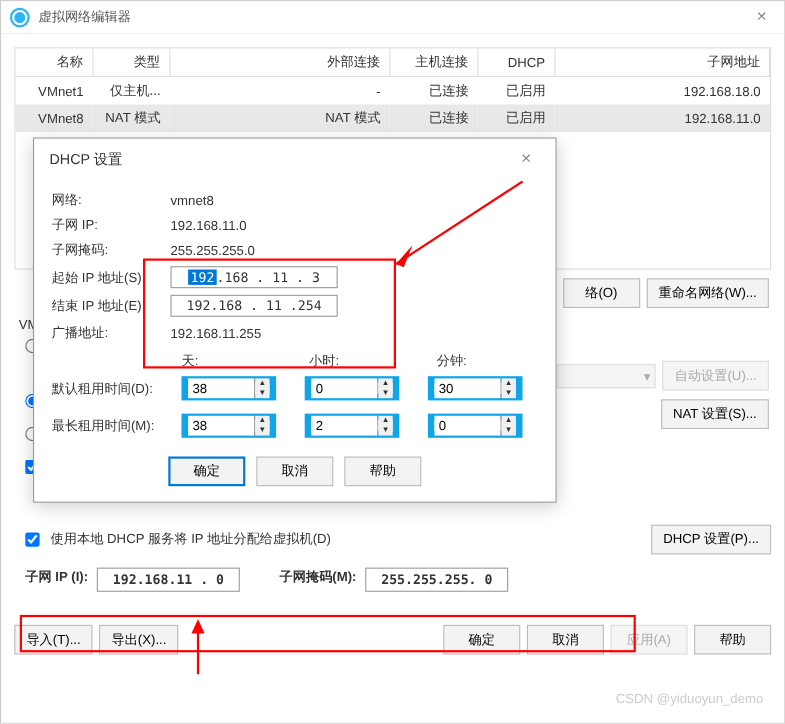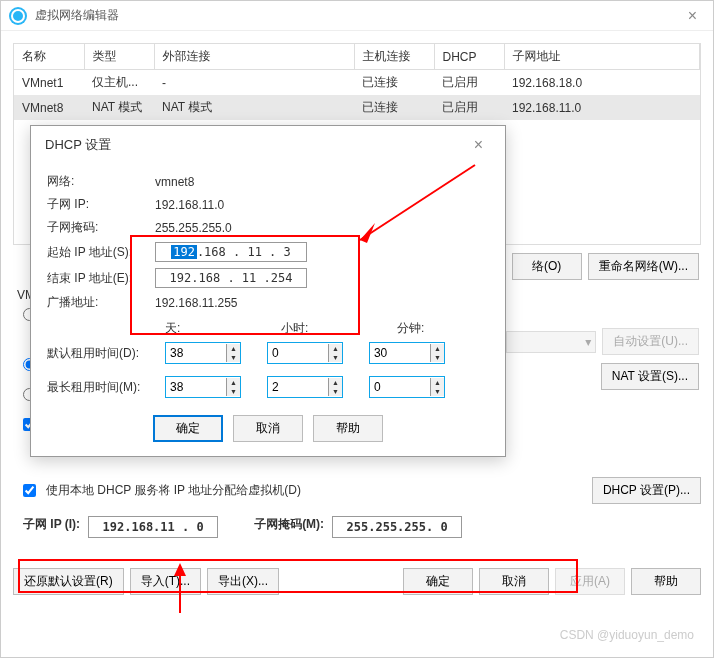--- a/index.html
+++ b/index.html
@@ -11,21 +11,21 @@
     .titlebar-icon { width: 18px; height: 18px; border-radius: 50%; background: #29b6f6; margin-right: 8px; display: flex; align-items: center; justify-content: center; }
     .titlebar-icon::before { content: ""; width: 10px; height: 10px; border: 2px solid #fff; border-radius: 50%; }
     .titlebar-title { flex: 1; color: #555; }
     .close-x { font-size: 16px; color: #888; cursor: pointer; padding: 0 8px; }
     
     .content { padding: 12px; }
     .inner-border { border: 1px solid #ddd; padding: 0; }
     
     
     .net-table { width: 100%; border-collapse: collapse; }
-    .net-table th, .net-table td { text-align: left; padding: 4px 8px; font-weight: normal; font-size: 12px; }
+    .net-table th, .net-table td { text-align: right; padding: 4px 8px; font-weight: normal; font-size: 12px; }
     .net-table thead tr { border-bottom: 1px solid #ddd; }
     .net-table th { border-right: 1px solid #ddd; }
     .net-table tbody tr.selected { background: #e8e8e8; }
     .table-area { height: 200px; }
     
     
     .btn { background: #f3f3f3; border: 1px solid #bbb; padding: 4px 10px; font-size: 12px; cursor: pointer; min-width: 70px; }
     .btn.primary { border: 2px solid #0078d7; padding: 3px 14px; }
     .btn-disabled { background: #f5f5f5; color: #aaa; border-color: #ddd; }
     
@@ -42,21 +42,21 @@
     .dlg-row { display: flex; align-items: center; padding: 3px 0; }
     .dlg-label { width: 108px; }
     .dlg-value { color: #333; }
     
     .ip-input { border: 1px solid #999; padding: 2px 6px; width: 152px; text-align: center; font-family: monospace; font-size: 12px; }
     .ip-input .sel { background: #0078d7; color: #fff; padding: 0 2px; }
     
     .time-row { display: flex; align-items: center; gap: 0; padding: 3px 0; }
     .time-head { display: flex; padding-bottom: 2px; }
     .time-head span { text-align: left; }
-    .spin { display: flex; align-items: center; border: 1px solid #0ea5e9; height: 22px; }
+    .spin { display: flex; align-items: center; border: 6px solid #0ea5e9; height: 22px; }
     .spin input { border: none; width: 60px; padding: 2px 4px; font-size: 12px; }
     .spin-btns { display: flex; flex-direction: column; border-left: 1px solid #999; }
     .spin-btns span { font-size: 7px; line-height: 9px; padding: 0 3px; cursor: pointer; background: #f0f0f0; }
     
     .dlg-buttons { display: flex; justify-content: center; gap: 10px; padding-top: 14px; }
     
     
     .red-box { position: absolute; border: 2px solid #ff0000; pointer-events: none; z-index: 20; }
     
     
@@ -150,21 +150,20 @@
     <div class="subnet-row" style="padding-left:10px;">
       <span>子网 IP (I):</span>
       <span class="subnet-input">192.168.11 . 0</span>
       <span style="width:20px"></span>
       <span>子网掩码(M):</span>
       <span class="subnet-input">255.255.255. 0</span>
     </div>
   </div>
 
   <div class="footer-btns">
-    <button class="btn">还原默认设置(R)</button>
     <button class="btn">导入(T)...</button>
     <button class="btn">导出(X)...</button>
     <span style="flex:1"></span>
     <button class="btn">确定</button>
     <button class="btn">取消</button>
     <button class="btn btn-disabled">应用(A)</button>
     <button class="btn">帮助</button>
   </div>
 </div>
 

